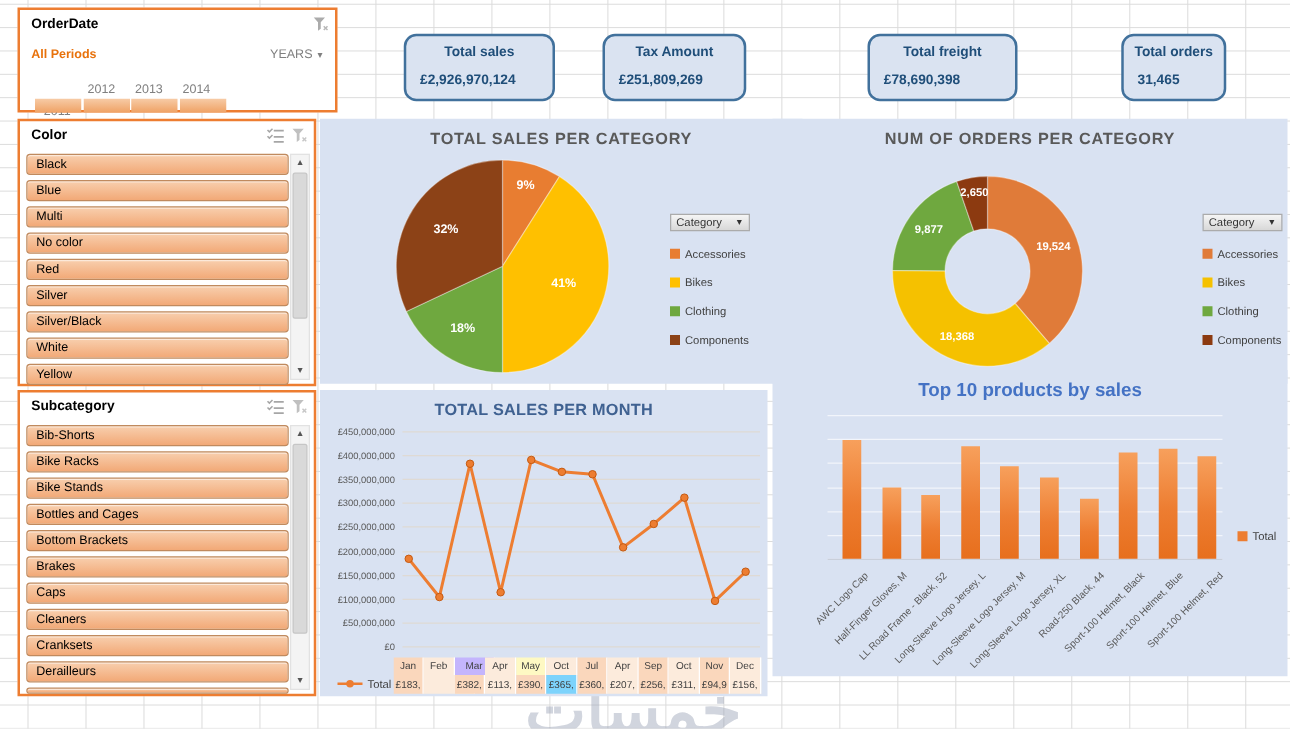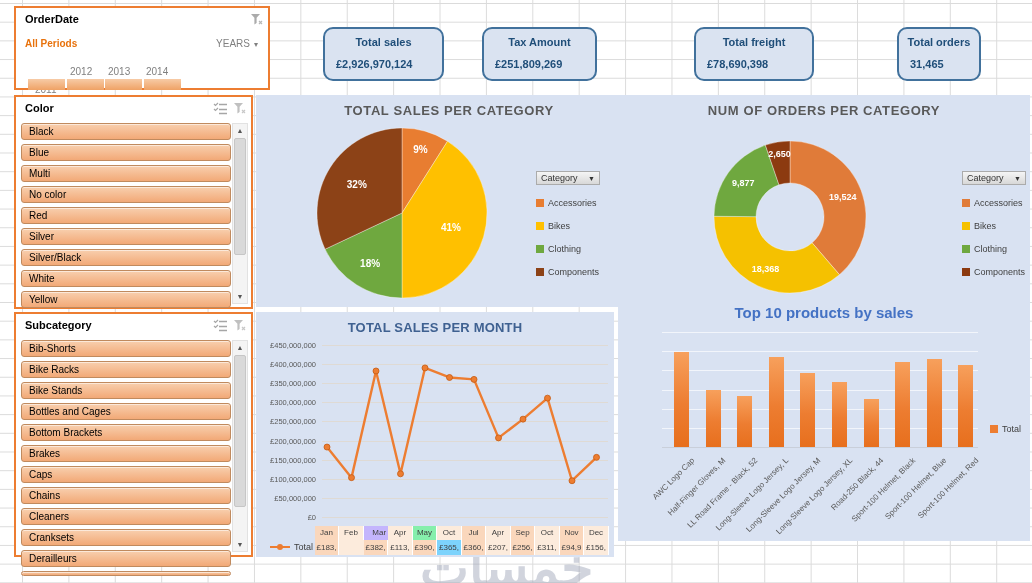--- a/index.html
+++ b/index.html
@@ -152,21 +152,20 @@
       </span>
     </div>
     <div class="sl-list" id="subcat-list">
         <div class="slicer-item">Bib-Shorts</div>
         <div class="slicer-item">Bike Racks</div>
         <div class="slicer-item">Bike Stands</div>
         <div class="slicer-item">Bottles and Cages</div>
         <div class="slicer-item">Bottom Brackets</div>
         <div class="slicer-item">Brakes</div>
         <div class="slicer-item">Caps</div>
-        <div class="slicer-item">Chains</div>
         <div class="slicer-item">Cleaners</div>
         <div class="slicer-item">Cranksets</div>
         <div class="slicer-item">Derailleurs</div>
         <div class="slicer-item" style="height: 3px; margin-bottom: 0px;"></div>
       </div>
     <div class="scroll">
       <div class="scr-btn scr-up">▲</div>
       <div class="scr-thumb" style="top:14px;height:150px;"></div>
       <div class="scr-btn scr-down">▼</div>
     </div>
@@ -316,21 +315,21 @@
     </div>
     <div id="line-table">
         <div class="tbl-cell" style="left: 58.75px; top: 214px; width: 24.5px; height: 14px; line-height: 14px; background: rgb(250, 215, 188);">Jan</div>
         <div class="tbl-cell" style="left: 58.75px; top: 228px; width: 24.5px; height: 15px; line-height: 15px; background: rgb(250, 215, 188);">£183,</div>
         <div class="tbl-cell" style="left: 83.25px; top: 214px; width: 24.5px; height: 14px; line-height: 14px; background: rgb(252, 235, 220);">Feb</div>
         <div class="tbl-cell" style="left: 83.25px; top: 228px; width: 24.5px; height: 15px; line-height: 15px; background: rgb(252, 235, 220); padding-left: 40px;">£103,</div>
         <div class="tbl-cell" style="left: 107.75px; top: 214px; width: 32px; height: 14px; line-height: 14px; background: #c4b5fd;">Mar</div>
         <div class="tbl-cell" style="left: 107.75px; top: 228px; width: 24.5px; height: 15px; line-height: 15px; background: rgb(250, 215, 188);">£382,</div>
         <div class="tbl-cell" style="left: 132.25px; top: 214px; width: 24.5px; height: 14px; line-height: 14px; background: rgb(252, 235, 220);">Apr</div>
         <div class="tbl-cell" style="left: 132.25px; top: 228px; width: 24.5px; height: 15px; line-height: 15px; background: rgb(252, 235, 220);">£113,</div>
-        <div class="tbl-cell" style="left: 156.75px; top: 214px; width: 24.5px; height: 14px; line-height: 14px; background: #86efac;">May</div>
+        <div class="tbl-cell" style="left: 156.75px; top: 214px; width: 24.5px; height: 14px; line-height: 14px; background: #fef9c3;">May</div>
         <div class="tbl-cell" style="left: 156.75px; top: 228px; width: 24.5px; height: 15px; line-height: 15px; background: rgb(250, 215, 188);">£390,</div>
         <div class="tbl-cell" style="left: 181.25px; top: 214px; width: 24.5px; height: 14px; line-height: 14px; background: rgb(252, 235, 220);">Oct</div>
         <div class="tbl-cell" style="left: 181.25px; top: 228px; width: 24.5px; height: 15px; line-height: 15px; background: #7dd3fc;">£365,</div>
         <div class="tbl-cell" style="left: 205.75px; top: 214px; width: 24.5px; height: 14px; line-height: 14px; background: rgb(250, 215, 188);">Jul</div>
         <div class="tbl-cell" style="left: 205.75px; top: 228px; width: 24.5px; height: 15px; line-height: 15px; background: rgb(250, 215, 188);">£360,</div>
         <div class="tbl-cell" style="left: 230.25px; top: 214px; width: 24.5px; height: 14px; line-height: 14px; background: rgb(252, 235, 220);">Apr</div>
         <div class="tbl-cell" style="left: 230.25px; top: 228px; width: 24.5px; height: 15px; line-height: 15px; background: rgb(252, 235, 220);">£207,</div>
         <div class="tbl-cell" style="left: 254.75px; top: 214px; width: 24.5px; height: 14px; line-height: 14px; background: rgb(250, 215, 188);">Sep</div>
         <div class="tbl-cell" style="left: 254.75px; top: 228px; width: 24.5px; height: 15px; line-height: 15px; background: rgb(250, 215, 188);">£256,</div>
         <div class="tbl-cell" style="left: 279.25px; top: 214px; width: 24.5px; height: 14px; line-height: 14px; background: rgb(252, 235, 220);">Oct</div>

